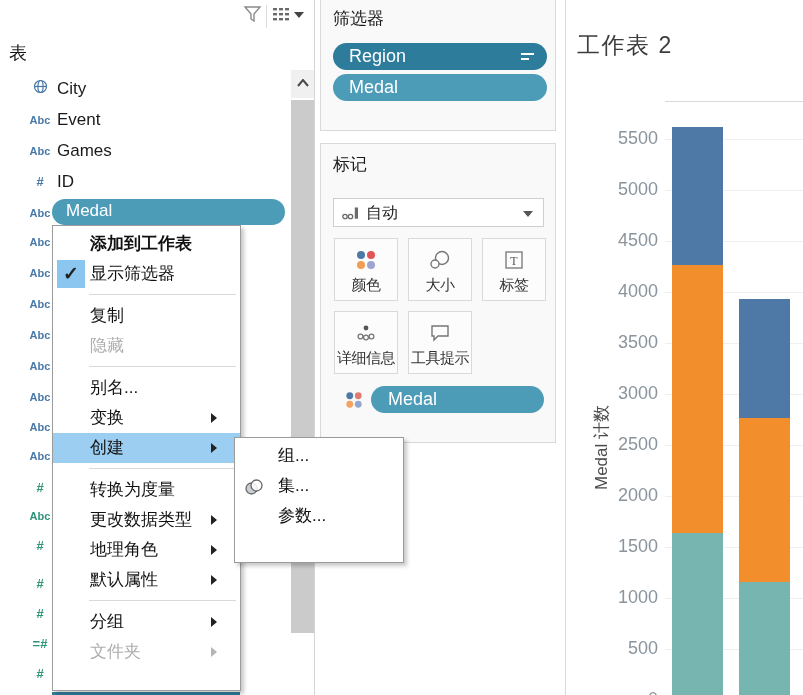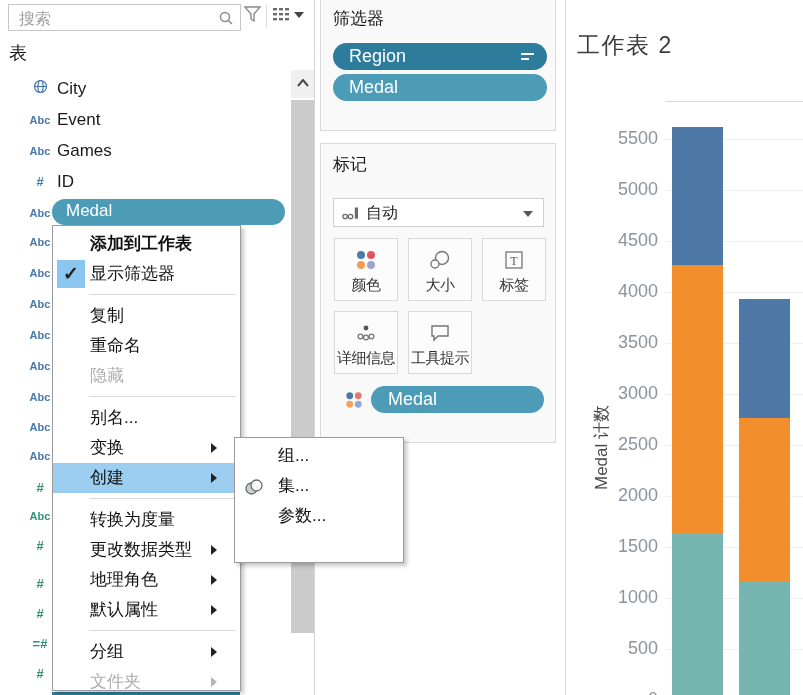--- a/index.html
+++ b/index.html
@@ -79,29 +79,20 @@
   .set-ic{position:absolute;left:8px;top:6px;}
   .bottom-strip{position:absolute;left:52px;top:692px;width:188px;height:3px;background:#2F7E9B;z-index:5;}
 </style>
 </head>
 <body>
 
 <div class="stage">
 
   <aside class="data-pane">
 
-    <div class="search-box">
-      <input type="text" placeholder="搜索" style="">
-      <span class="mag">
-        <svg width="14" height="14" viewBox="0 0 14 14">
-            <circle cx="6" cy="6" r="4.5" fill="none" stroke="#8a8a8a" stroke-width="1.5"></circle>
-            <line x1="9.5" y1="9.5" x2="13" y2="13" stroke="#8a8a8a" stroke-width="1.5"></line>
-          </svg>
-      </span>
-    </div>
 
     <span class="tb-btn" style="left:243px;">
       <svg width="19" height="17" viewBox="0 0 19 17">
           <path d="M2,1 h15 l-6,7 v7 l-3,-2 v-5 z" fill="none" stroke="#8a8a8a" stroke-width="1.4"></path>
         </svg>
     </span>
     <span class="tb-sep"></span>
     <span class="tb-btn" style="left:272px;">
       <svg width="19" height="16" viewBox="0 0 19 16">
         <g fill="#6a6a6a">
@@ -318,21 +309,20 @@
   <div class="menu">
     <div class="mi bold">
       <span>添加到工作表</span>
     </div>
     <div class="mi">
       <span class="checkbox"><span>✓</span></span>
       <span>显示筛选器</span>
     </div>
     <div class="msep"></div>
     <div class="mi"><span>复制</span></div>
-    <div class="mi"><span>重命名</span></div>
     <div class="mi disabled"><span>隐藏</span></div>
     <div class="msep"></div>
     <div class="mi"><span>别名...</span></div>
     <div class="mi">
       <span>变换</span>
       <span class="sub-arrow"></span>
     </div>
     <div class="mi hl">
       <span>创建</span>
       <span class="sub-arrow"></span>

